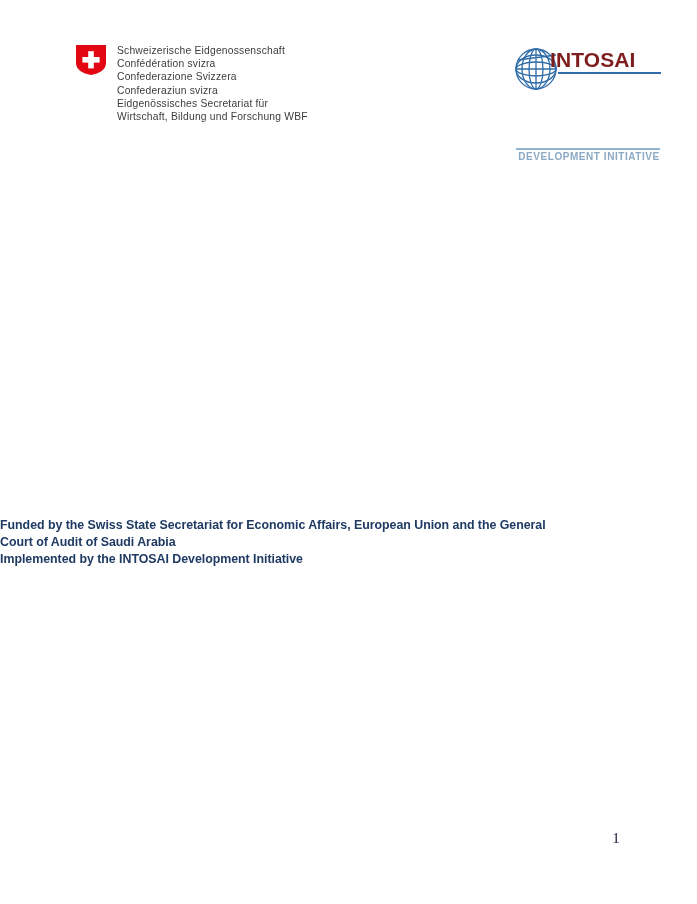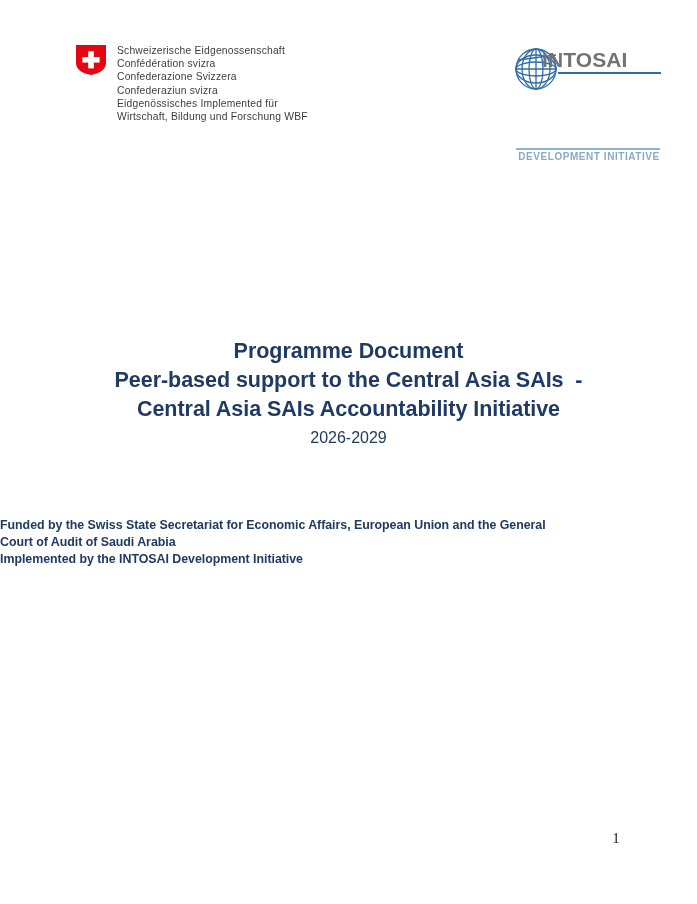--- a/index.html
+++ b/index.html
@@ -70,25 +70,25 @@
   }
   .idi-globe {
     position: absolute;
     left: 0px;
     top: 3px;
     width: 48px;
     height: 48px;
   }
   .idi-intosai {
     position: absolute;
-    left: 30px;
+    left: 38px;
     top: 5px;
     font-size: 21px;
     font-weight: 700;
-    color: #737373;
+    color: #7f1d1d;
     letter-spacing: 0.005em;
     line-height: 25px;
   }
   .idi-intosai-rule {
     position: absolute;
     left: 46px;
     top: 30px;
     width: 103px;
     height: 2px;
     background: #2f6ca8;
@@ -193,21 +193,21 @@
         <path d="M0 0 H30 V18 C30 24.5 23.5 28.6 15 30 C6.5 28.6 0 24.5 0 18 Z" fill="#E30613"></path>
         <rect x="12.2" y="6.2" width="5.6" height="17.2" fill="#ffffff"></rect>
         <rect x="6.4" y="12" width="17.2" height="5.6" fill="#ffffff"></rect>
       </svg>
       <div class="swiss-text">
         <span class="line">Schweizerische Eidgenossenschaft</span>
         <span class="line">Confédération svizra</span>
         <span class="line">Confederazione Svizzera</span>
         <span class="line">Confederaziun svizra</span>
         <span class="swiss-dept">
-          <span class="line">Eidgenössisches Implemented für</span>
+          <span class="line">Eidgenössisches Secretariat für</span>
           <span class="line">Wirtschaft, Bildung und Forschung WBF</span>
         </span>
       </div>
     </div>
 
     <div class="idi-logo">
       <svg class="idi-globe" viewBox="0 0 48 48">
         <g fill="none" stroke="#2f6ca8" stroke-width="1.3">
           <circle cx="24" cy="24" r="20"></circle>
           <ellipse cx="24" cy="24" rx="7" ry="20"></ellipse>
@@ -220,26 +220,20 @@
         <path d="M6 15 L44 10" stroke="#2f6ca8" stroke-width="1.6" fill="none"></path>
       </svg>
       <div class="idi-intosai">INTOSAI</div>
       <div class="idi-intosai-rule"></div>
       <div class="idi-rule"></div>
       <div class="idi-sub">DEVELOPMENT INITIATIVE</div>
     </div>
 
   </div>
 
-  <div class="title-block">
-    <span class="title-line">Programme Document</span>
-    <span class="title-line">Peer-based support to the Central Asia SAIs  -</span>
-    <span class="title-line">Central Asia SAIs Accountability Initiative</span>
-    <span class="title-years">2026-2029</span>
-  </div>
 
   <div class="funding-block">
     <span class="funding-line">Funded by the Swiss State Secretariat for Economic Affairs, European Union and the General</span>
     <span class="funding-line">Court of Audit of Saudi Arabia</span>
     <span class="funding-line">Implemented by the INTOSAI Development Initiative</span>
   </div>
 
   <div class="page-number">1</div>
 
 </div>

